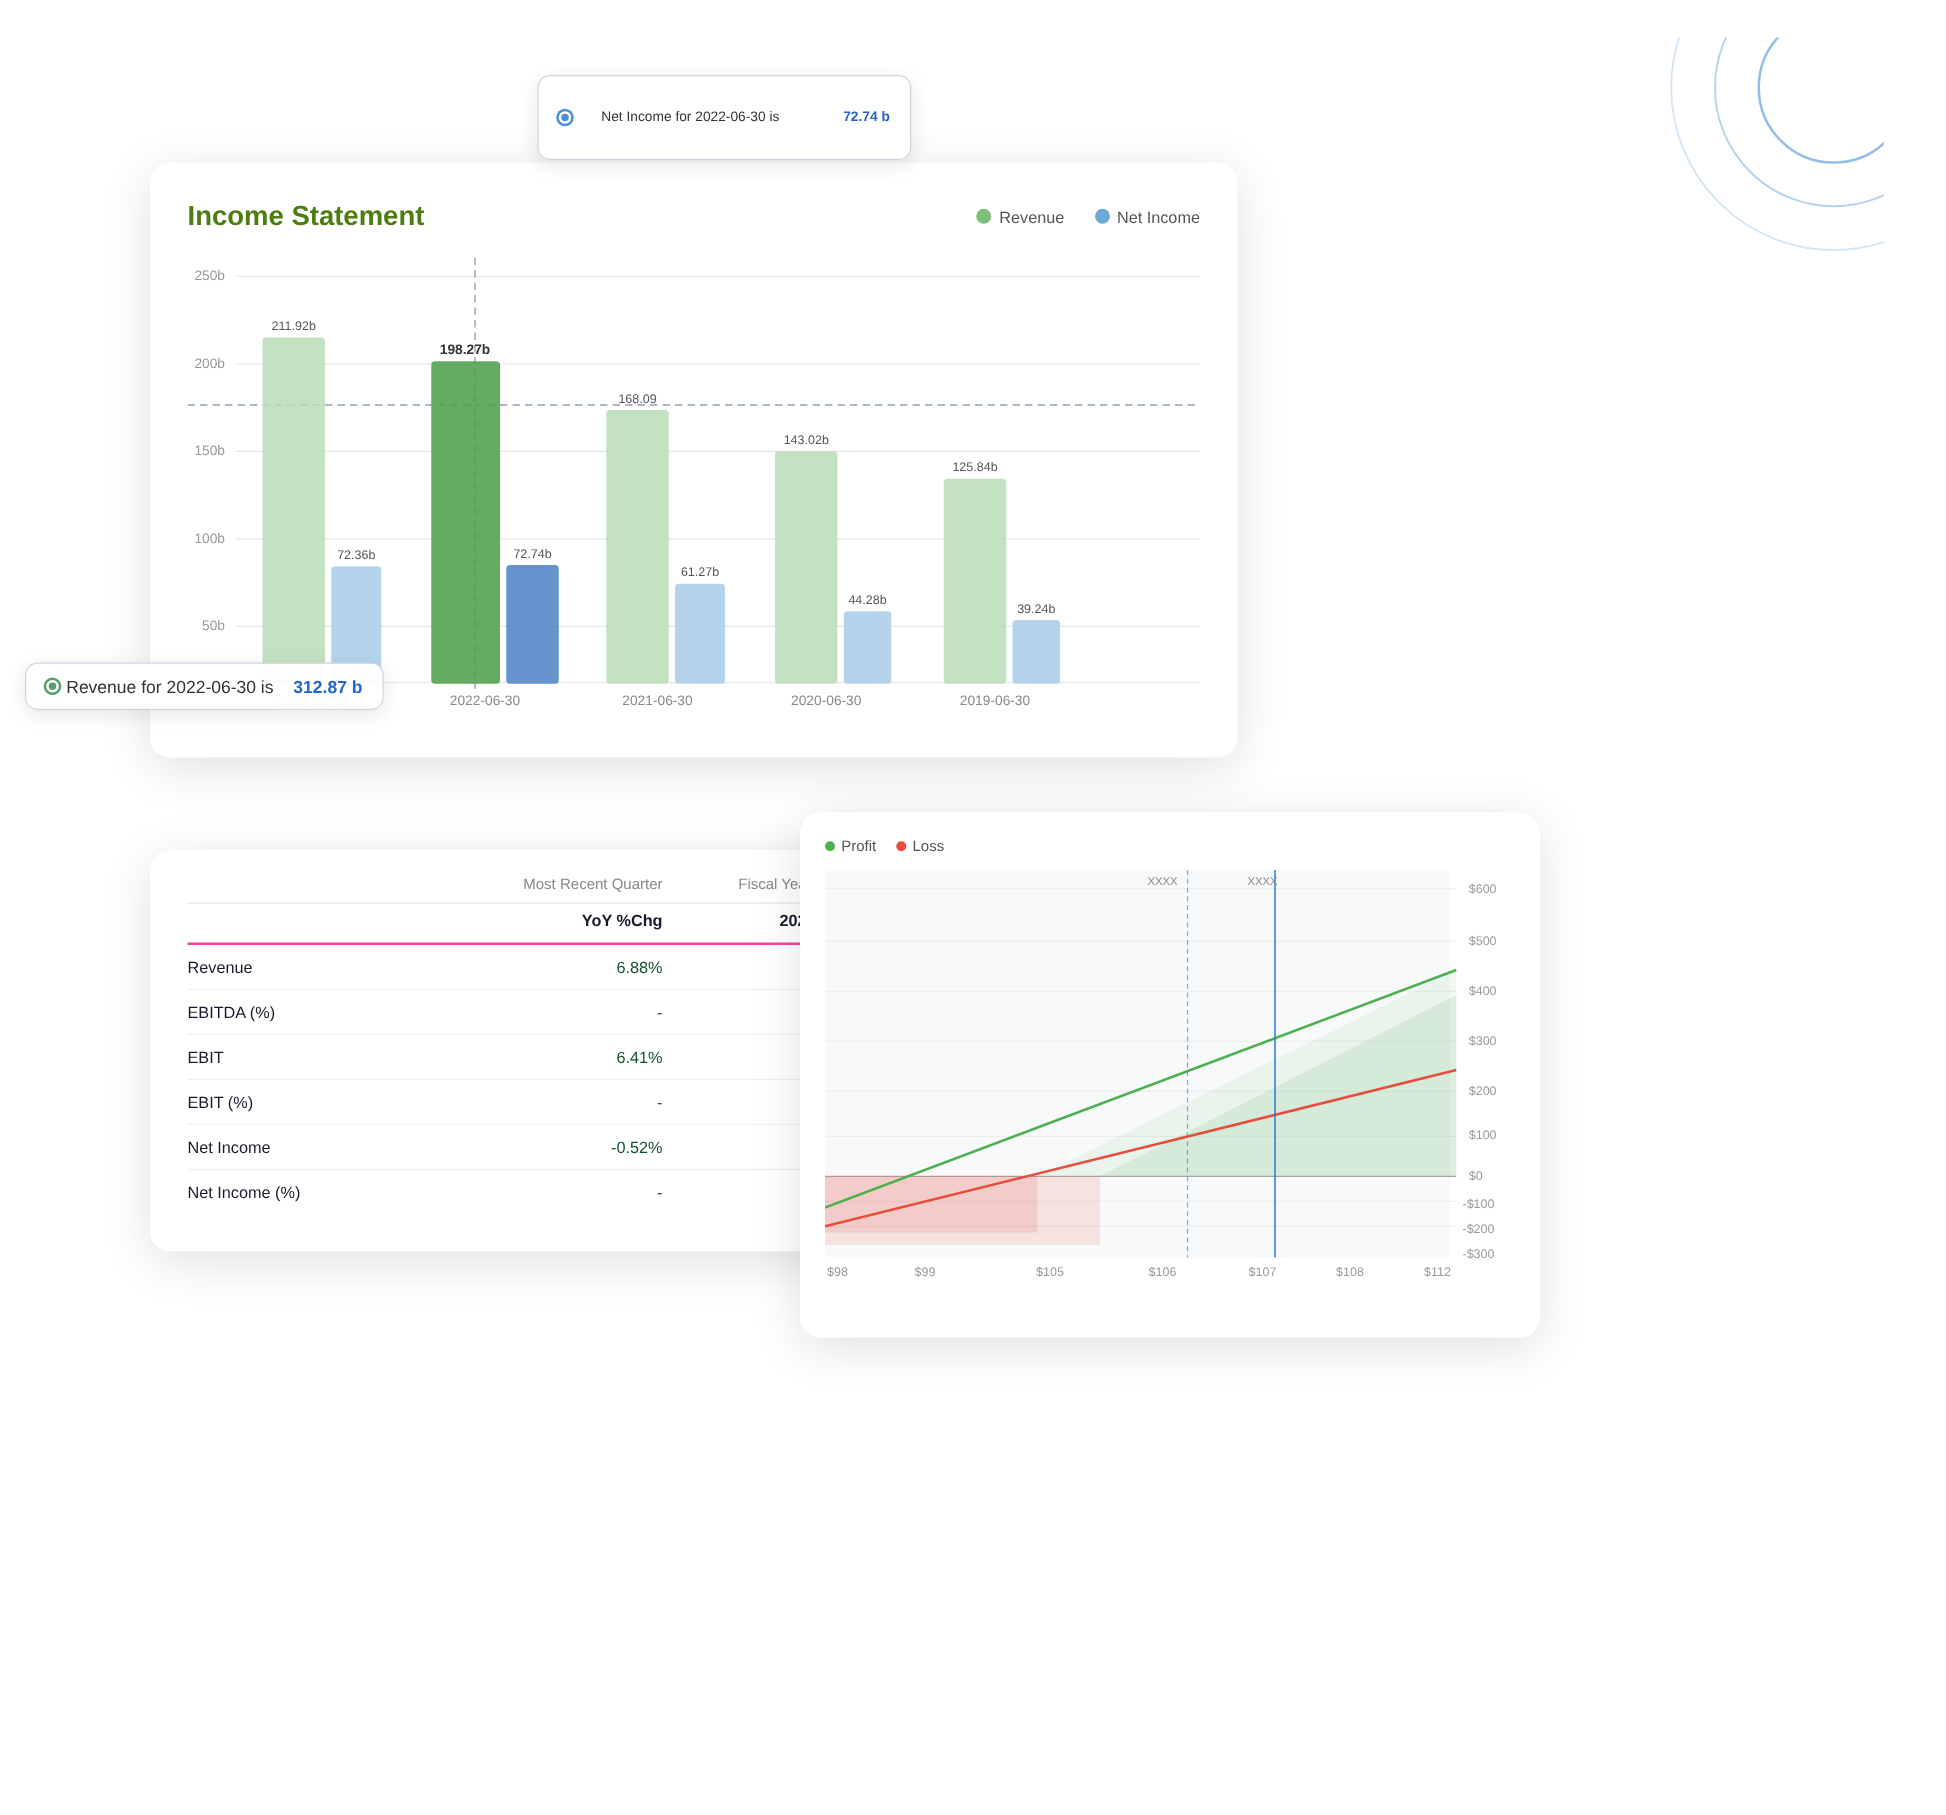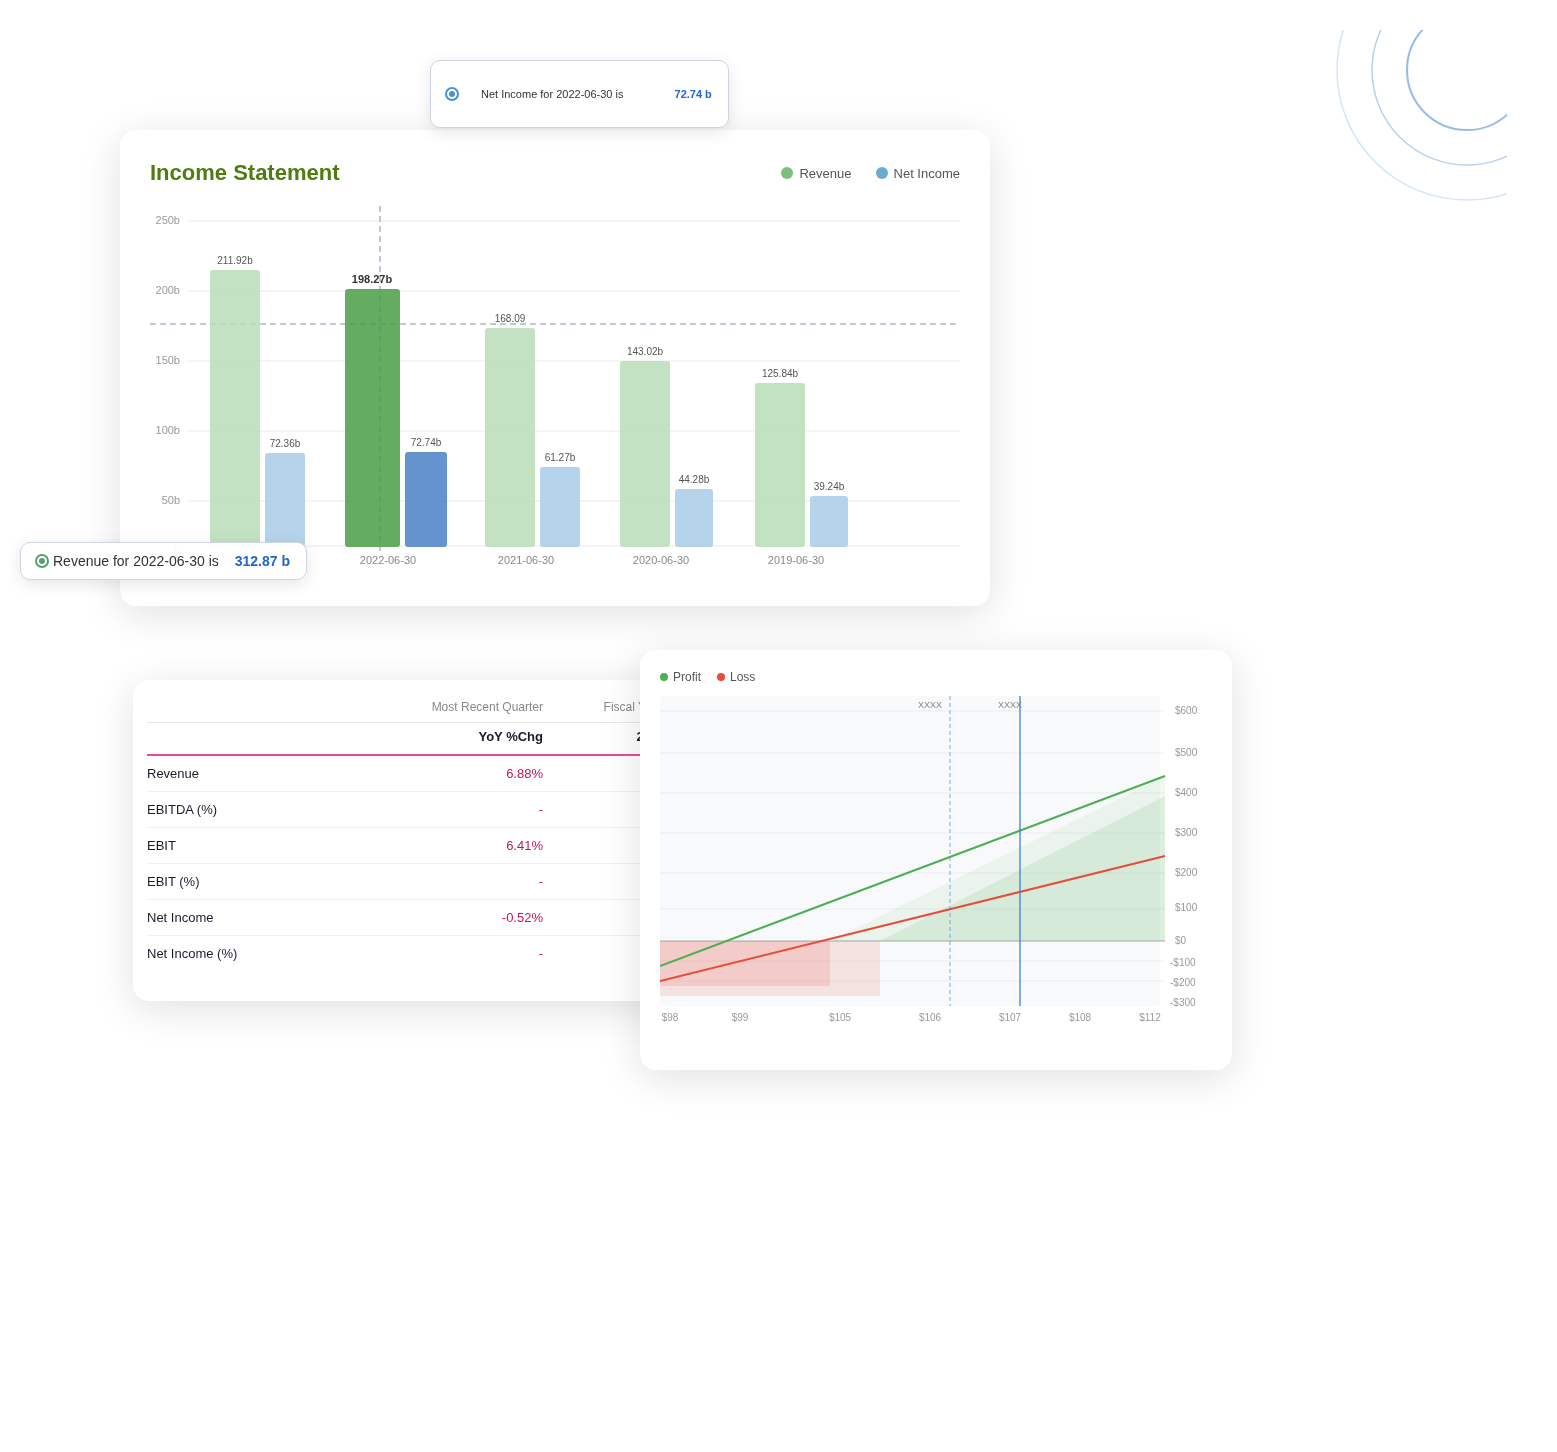--- a/index.html
+++ b/index.html
@@ -78,26 +78,26 @@
     .chart-area {
       position: relative;
       height: 380px;
       width: 100%;
     }
 
     
     .table-section {
       position: absolute;
       top: 680px;
-      left: 133px;
+      left: 120px;
       width: 600px;
       background: #fff;
       border-radius: 16px;
       box-shadow: 0 8px 40px rgba(0,0,0,0.12);
-      padding: 20px 30px 30px 14px;
+      padding: 20px 30px 30px 30px;
       z-index: 10;
     }
 
     .table-header {
       display: grid;
       grid-template-columns: 1fr 160px 160px;
       padding: 0 0 8px 0;
       border-bottom: 1px solid #e8e8e8;
     }
 
@@ -138,21 +138,21 @@
       color: #333;
     }
 
     .table-cell.label {
       font-weight: 500;
       color: #1a1a2e;
     }
 
     .table-cell.value {
       text-align: right;
-      color: #be185d;
+      color: #14532d;
     }
 
     
     .profit-card {
       position: absolute;
       top: 650px;
       left: 640px;
       width: 592px;
       height: 420px;
       background: #fff;
@@ -219,21 +219,20 @@
       border-radius: 10px;
       padding: 10px 16px;
       font-size: 14px;
       color: #333;
       white-space: nowrap;
       z-index: 20;
       box-shadow: 0 4px 16px rgba(0,0,0,0.10);
       display: flex;
       align-items: center;
       gap: 6px;
-      margin-top: 12px;
     }
 
     .tooltip-dot-green {
       width: 10px;
       height: 10px;
       background: #5a9e6f;
       border-radius: 50%;
       border: 2px solid #fff;
       box-shadow: 0 0 0 2px #5a9e6f;
     }

